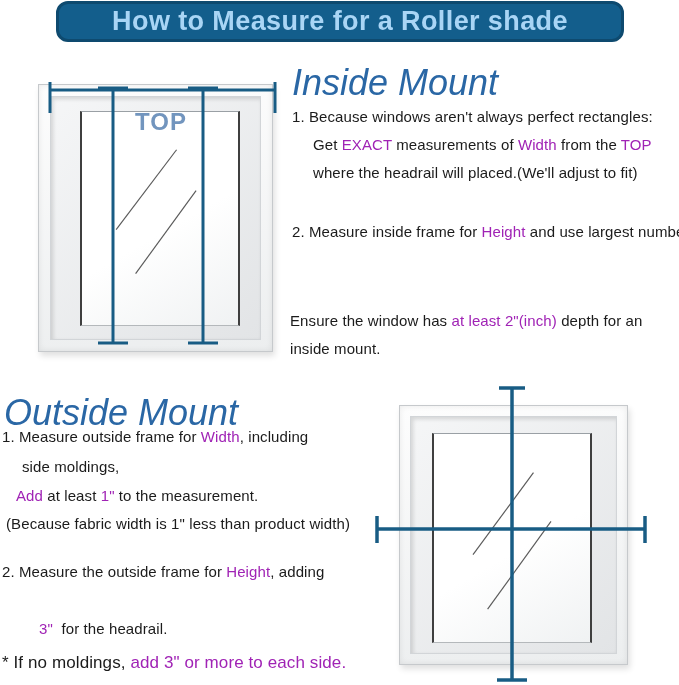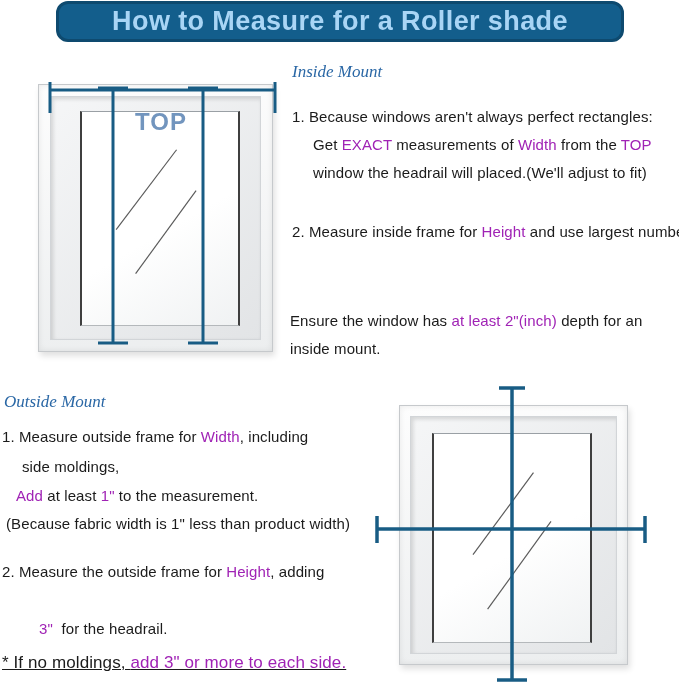--- a/index.html
+++ b/index.html
@@ -11,22 +11,22 @@
   .header{
     position:absolute;left:56px;top:1px;width:568px;height:41px;box-sizing:border-box;
     background:var(--header-bg);border:3px solid var(--header-border);border-radius:12px;
     display:flex;align-items:center;justify-content:center;
   }
   .header-title{
     color:var(--header-text);font-size:27px;font-weight:bold;letter-spacing:.4px;white-space:nowrap;
   }
   
   .section-heading{
-    position:absolute;font-family:Liberation Serif, serif;font-style:italic;
-    font-size:17px;color:var(--heading-blue);white-space:nowrap;
+    position:absolute;font-family:Liberation Sans, sans-serif;font-style:italic;
+    font-size:36px;color:var(--heading-blue);white-space:nowrap;
   }
   
   .tline{
     position:absolute;font-size:15px;color:var(--text);white-space:nowrap;letter-spacing:.1px;text-align:right;
   }
   .purple{color:var(--accent-purple);}
   .note-big{font-size:17px;}
   
   .win{position:absolute;}
   .win-outer{
@@ -99,21 +99,21 @@
 
   <div class="section-heading" style="left:292px;top:62px;">Inside Mount</div>
 
   <div class="tline" style="left:292px;top:108px;">
     <span>1. Because windows aren't always perfect rectangles:</span>
   </div>
   <div class="tline" style="left:313px;top:136px;">
     <span>Get </span><span class="purple">EXACT</span><span> measurements of </span><span class="purple">Width</span><span> from the </span><span class="purple">TOP</span>
   </div>
   <div class="tline" style="left:313px;top:164px;">
-    <span>window the headrail will placed.(We'll adjust to fit)</span>
+    <span>where the headrail will placed.(We'll adjust to fit)</span>
   </div>
 
   <div class="tline" style="left:292px;top:223px;">
     <span>2. Measure inside frame for </span><span class="purple">Height</span><span> and use largest number</span>
   </div>
 
   <div class="tline" style="left:290px;top:312px;">
     <span>Ensure the window has </span><span class="purple">at least 2"(inch)</span><span> depth for an</span>
   </div>
   <div class="tline" style="left:290px;top:340px;">
@@ -135,21 +135,21 @@
     <span>(Because fabric width is 1" less than product width)</span>
   </div>
 
   <div class="tline" style="left:2px;top:563px;">
     <span>2. Measure the outside frame for </span><span class="purple">Height</span><span>, adding</span>
   </div>
   <div class="tline" style="left:22px;top:603px;white-space:pre;">
     <span class="purple">3"</span><span>  for the headrail.</span>
   </div>
 
-  <div class="tline note-big" style="left:2px;top:653px;text-decoration:underline;">
+  <div class="tline note-big" style="left:2px;top:653px;">
     <span>* If no moldings, </span><span class="purple">add 3" or more to each side.</span>
   </div>
 
   <div class="win win2" style="left:399px;top:405px;width:229px;height:260px;">
     <div class="win-outer"></div>
     <div class="win-mid"></div>
     <div class="win-glass">
       <svg class="reflect" viewBox="0 0 160 210">
         <line class="rline" x1="40" y1="122" x2="102" y2="38"></line>
         <line class="rline" x1="55" y1="178" x2="120" y2="88"></line>

